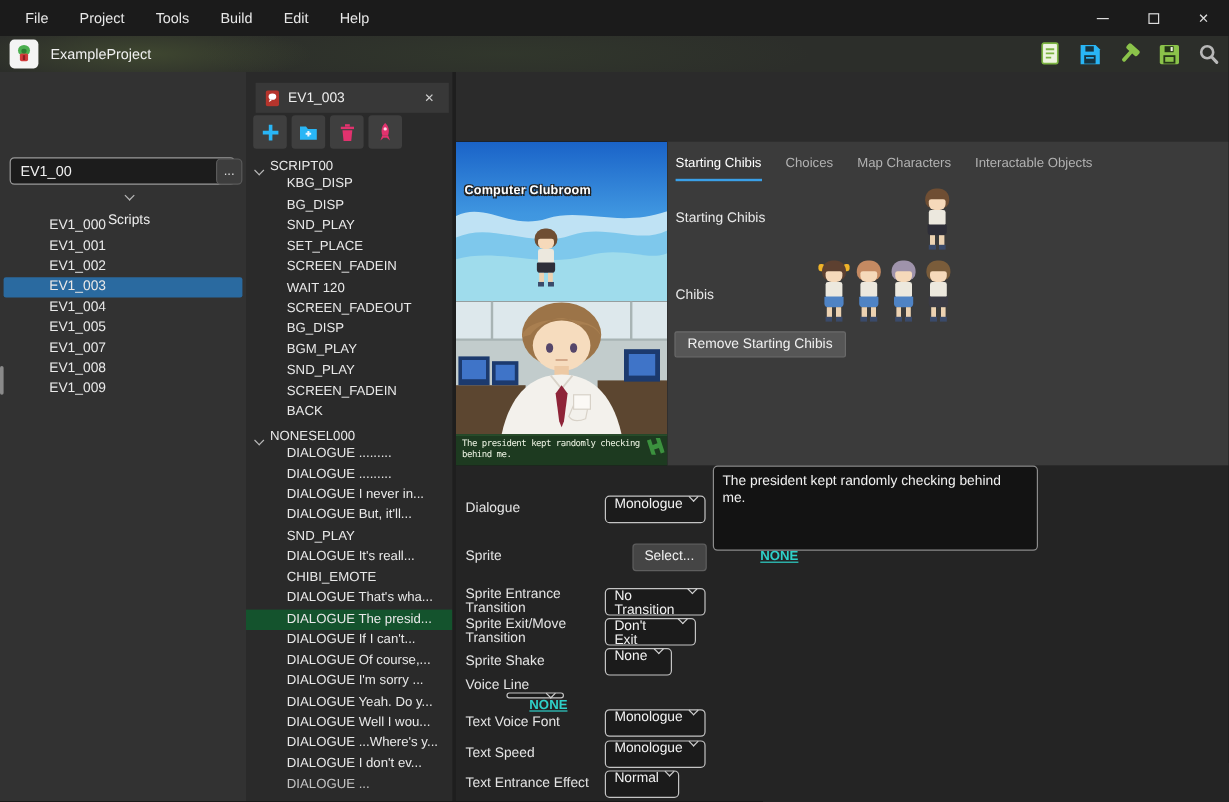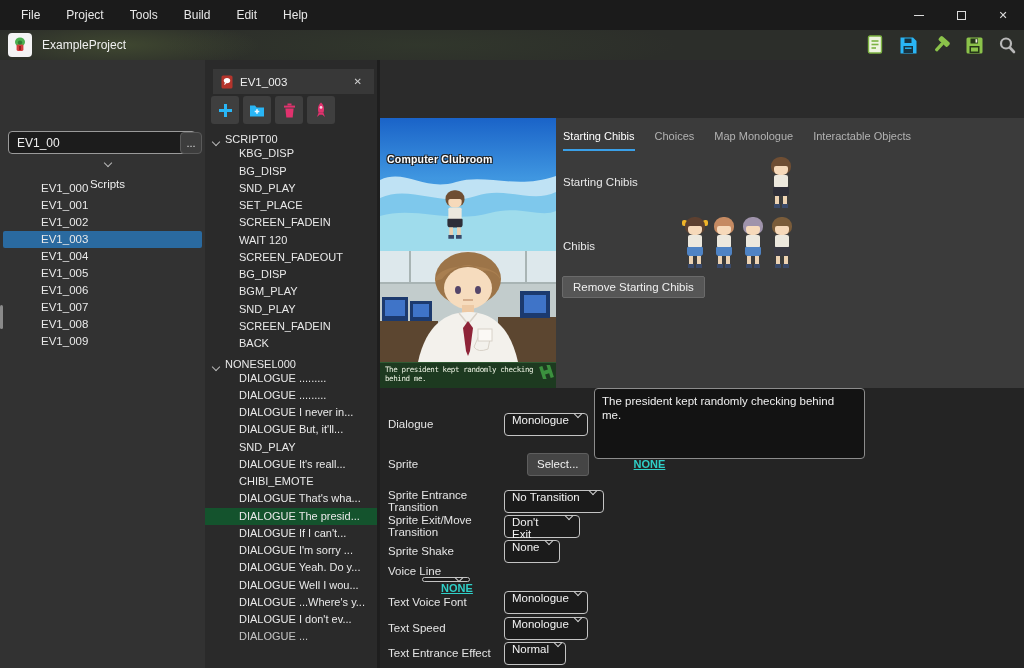--- a/index.html
+++ b/index.html
@@ -213,21 +213,20 @@
         <span>Scripts</span>
       </div>
       <div>
 
       <div class="tree-row">EV1_000</div>
           <div class="tree-row">EV1_001</div>
           <div class="tree-row">EV1_002</div>
           <div class="tree-row selected">EV1_003</div>
           <div class="tree-row">EV1_004</div>
           <div class="tree-row">EV1_005</div>
-          <div class="tree-row">EV1_006</div>
           <div class="tree-row">EV1_007</div>
           <div class="tree-row">EV1_008</div>
           <div class="tree-row">EV1_009</div>
         </div>
     </div>
     <div class="left-scroll"></div>
   </div>
 
   <div class="mid-panel">
     <div class="doc-tab">
@@ -295,20 +294,21 @@
       <div class="tree-row">DIALOGUE .........</div>
           <div class="tree-row">DIALOGUE .........</div>
           <div class="tree-row">DIALOGUE I never in...</div>
           <div class="tree-row">DIALOGUE But, it'll...</div>
           <div class="tree-row">SND_PLAY</div>
           <div class="tree-row">DIALOGUE It's reall...</div>
           <div class="tree-row">CHIBI_EMOTE</div>
           <div class="tree-row">DIALOGUE That's wha...</div>
           <div class="tree-row selected">DIALOGUE The presid...</div>
           <div class="tree-row">DIALOGUE If I can't...</div>
+          <div class="tree-row">DIALOGUE Of course,...</div>
           <div class="tree-row">DIALOGUE I'm sorry ...</div>
           <div class="tree-row">DIALOGUE Yeah. Do y...</div>
           <div class="tree-row">DIALOGUE Well I wou...</div>
           <div class="tree-row">DIALOGUE ...Where's y...</div>
           <div class="tree-row">DIALOGUE I don't ev...</div>
           <div class="tree-row clipped">DIALOGUE ...</div>
         </div>
     </div>
   </div>
 
@@ -376,21 +376,21 @@
           <path d="M2,0 h3.4 v5 h4.2 v-5 H13 v14 H9.6 v-5 H5.4 v5 H2 Z" fill="#3f9b42"></path>
         </g>
       </svg>
     </div>
 
     <div class="insp-tabs">
       <div style="display:flex;gap:20px;">
 
       <div class="insp-tab active">Starting Chibis</div>
           <div class="insp-tab">Choices</div>
-          <div class="insp-tab">Map Monologue</div>
+          <div class="insp-tab">Map Characters</div>
           <div class="insp-tab">Interactable Objects</div>
         </div>
     </div>
 
     <div class="insp-label" style="left:183px; top:58px;">Starting Chibis</div>
     <div class="chibi-row" style="left:388px; top:38px;">
 
     <div class="chibi" style="--hair: #6f4e33; --top: #ece8de; --bottom: #2e2e38;">
           <span class="hair"></span>
           <span class="face"></span>
@@ -455,21 +455,21 @@
 me.</textarea>
 
     <div class="frow" style="top:64px;gap:23px;">
       <span class="flabel">Sprite</span>
       <div class="select-btn">Select...</div>
       <span class="none-link">NONE</span>
     </div>
 
     <div class="frow" style="top:101px;">
       <span class="flabel">Sprite Entrance Transition</span>
-      <div class="dropdown" style="width:100px;">
+      <div class="dropdown" style="width:84px;">
         <span>No Transition</span>
           <span class="dd-chev"></span>
       </div>
     </div>
 
     <div class="frow" style="top:126px;">
       <span class="flabel">Sprite Exit/Move Transition</span>
       <div class="dropdown" style="width:76px;">
         <span>Don't Exit</span>
           <span class="dd-chev"></span>

